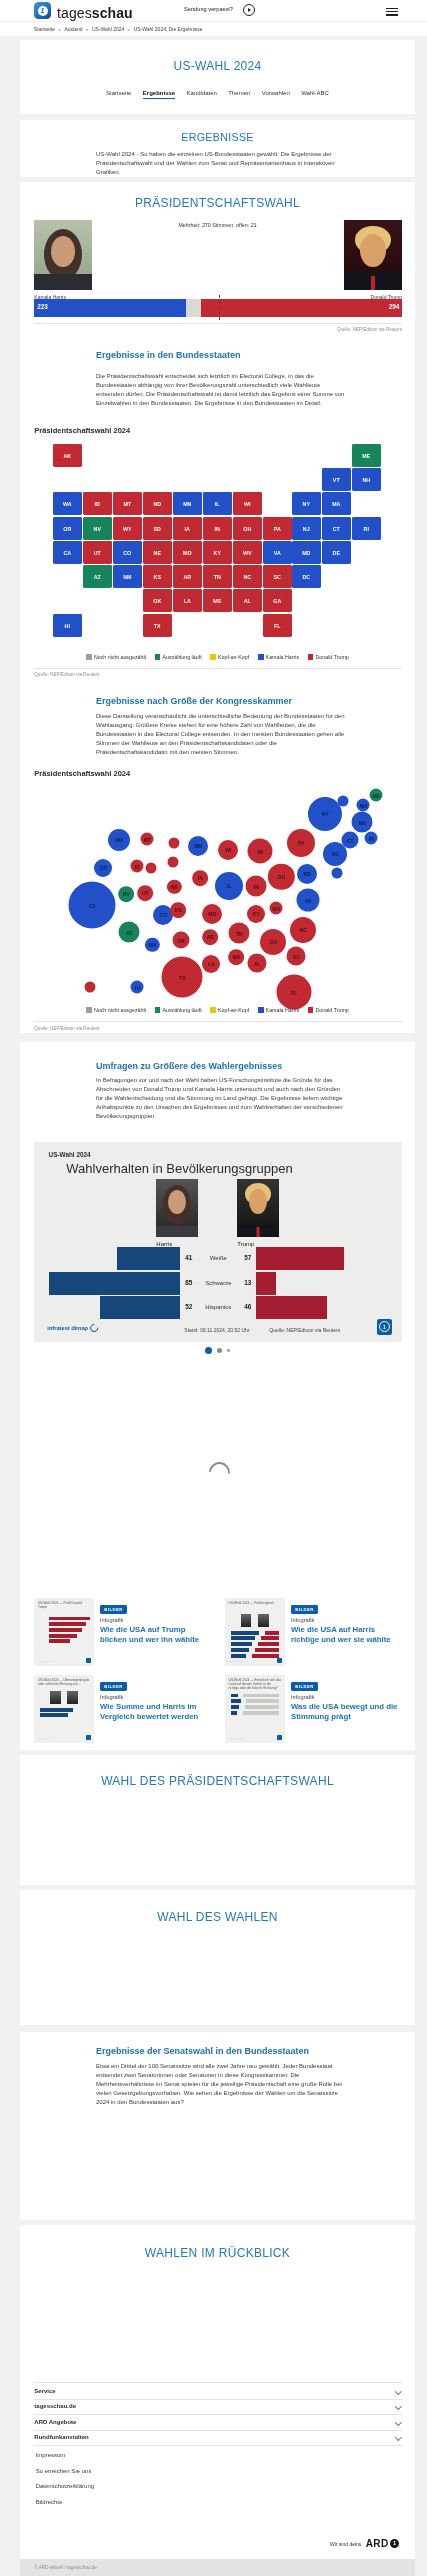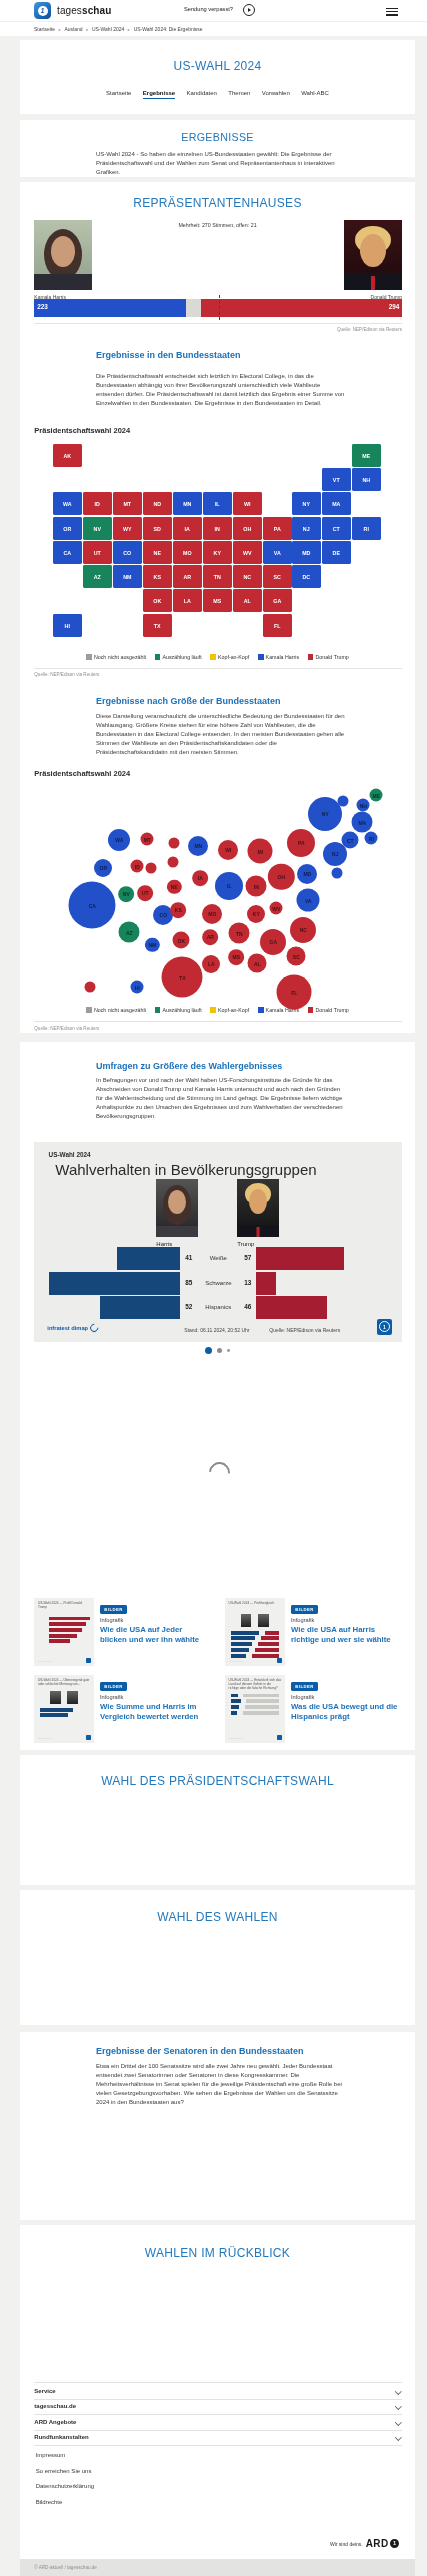--- a/index.html
+++ b/index.html
@@ -12,21 +12,21 @@
   .para{font-size:6px;line-height:1.5;color:#3c3c3c}
   .blabel{font-size:7.5px;font-weight:700;color:#2b2b2b}
   .src{font-size:4.6px;color:#8f8f8f}
   .rule{position:absolute;left:14.3px;right:13px;border-top:0.7px solid #e3e3e3}
   
   #hdr{position:absolute;top:0;left:0;width:428px;height:21.4px;background:#fff}
   #logo{position:absolute;left:34px;top:2.1px;width:17px;height:17px;border-radius:4.3px;
         background:linear-gradient(140deg,#3e95e0,#0a4f9e);display:flex;align-items:center;justify-content:center}
   #logo .globe{width:10px;height:10px;border-radius:50%;background:#fff;display:flex;align-items:center;justify-content:center;
         font-size:6.4px;font-weight:700;color:#0a4f9e;font-style:italic}
-  #brand{position:absolute;left:57px;top:5px;font-size:10px;color:#1a1a1a;letter-spacing:0.1px}
+  #brand{position:absolute;left:57px;top:5px;font-size:14px;color:#1a1a1a;letter-spacing:0.1px}
   #brand b{font-weight:700}
   #sendung{position:absolute;left:184px;top:6.4px;font-size:5.7px;color:#222}
   #play{position:absolute;left:243px;top:4.3px;width:10px;height:10px;border:1px solid #222;border-radius:50%;
         display:flex;align-items:center;justify-content:center}
   #play .tri{width:0;height:0;border-left:3.6px solid #222;border-top:2.1px solid transparent;border-bottom:2.1px solid transparent;margin-left:0.7px}
   #burger{position:absolute;right:30px;top:5.7px;width:12px}
   #burger i{display:block;height:1.4px;background:#222;margin:1.9px 0}
   #crumbs{position:absolute;top:21.4px;left:0;width:428px;height:14.3px;background:#fff;border-top:0.7px solid #f0f0f0;
           font-size:5px;color:#444;display:flex;align-items:center;padding-left:34px;box-sizing:border-box;gap:3.6px}
   #crumbs .sep{color:#999;font-size:4.3px}
@@ -55,21 +55,21 @@
   #tilemap{position:absolute;left:33px;top:262px;width:329px;height:194px}
   .tile{position:absolute;width:28.5px;height:23px;border-radius:1.4px;display:flex;align-items:center;justify-content:center;
         font-size:5.3px;font-weight:700;color:#fff}
   
   #bubbles{position:absolute;left:14.3px;top:603px;width:368px;height:222px}
   .bub{position:absolute;border-radius:50%;display:flex;align-items:center;justify-content:center;
        font-size:5px;font-weight:700;color:rgba(0,0,0,.62);transform:translate(-50%,-50%)}
   
   #gbox{position:absolute;left:14.3px;top:100px;width:368px;height:200px;background:#ededeb}
   #gbox .kick{position:absolute;left:14.3px;top:8.6px;font-size:6.4px;font-weight:700;color:#2b2b2b}
-  #gbox .ttl{position:absolute;left:21px;top:18.5px;font-size:15px;color:#2b2b2b}
+  #gbox .ttl{position:absolute;left:32px;top:18.5px;font-size:13px;color:#2b2b2b}
   .demo-row{position:absolute;left:0;width:368px;height:23px}
   .demo-row .hbar{position:absolute;top:0;height:23px}
   .demo-row .tbar{position:absolute;top:0;height:23px}
   .demo-row .v{position:absolute;top:7.1px;font-size:6.4px;font-weight:700;color:#222}
   .demo-row .c{position:absolute;top:7.8px;width:74px;left:147px;text-align:center;font-size:6px;color:#333}
   .ard-sq{width:15.7px;height:15.7px;border-radius:2.1px;background:#0b5da8;display:flex;align-items:center;justify-content:center}
   .ard-sq .ring{width:9.3px;height:9.3px;border-radius:50%;border:1.1px solid #fff;display:flex;align-items:center;justify-content:center;
        font-size:5px;font-weight:700;color:#fff}
   
   #dots{position:absolute;left:0;width:100%;top:305px;display:flex;justify-content:center;align-items:center;gap:5px}
@@ -142,21 +142,21 @@
     <span class="tab">Wahl-ABC</span>
   </div>
 </div>
 
 <div class="card" style="top:120px;height:57px">
   <div class="h-big abs" style="top:11.4px;font-size:10.7px">ERGEBNISSE</div>
   <div class="para abs" style="left:76px;top:30px;width:251px">US-Wahl 2024 - So haben die einzelnen US-Bundesstaaten gewählt: Die Ergebnisse der Präsidentschaftswahl und der Wahlen zum Senat und Repräsentantenhaus in interaktiven Grafiken.</div>
 </div>
 
 <div class="card" style="top:182px;height:851px">
-  <div class="h-big abs" style="top:14.3px">REPRÄSENTANTENHAUSES</div>
+  <div class="h-big abs" style="top:14.3px">PRÄSIDENTSCHAFTSWAHL</div>
   <div class="abs" style="top:40px;width:100%;text-align:center;font-size:5.3px;color:#333">Mehrheit: 270 Stimmen, offen: 21</div>
 
   <div class="photo" style="left:14.3px;top:38px;width:58px;height:70px">
     <div class="bgband" style="background:linear-gradient(#b7c2ab,#8fa18d)"></div>
     <div class="hair" style="left:10px;top:8.6px;width:38px;height:51px;background:#43302a"></div>
     <div class="face" style="left:17px;top:15.7px;width:24px;height:31px;background:#c99b78"></div>
     <div class="suit" style="height:15.7px;background:#2b2b33"></div>
   </div>
   <div class="cap abs" style="left:14.3px;top:112px">Kamala Harris</div>
   <div class="photo" style="left:324px;top:38px;width:58px;height:70px">
@@ -250,21 +250,21 @@
         <span>Kamala Harris</span>
       </div>
       <div class="it">
         <span class="sw" style="background: rgb(194, 42, 51);"></span>
         <span>Donald Trump</span>
       </div>
     </div>
   <div class="rule" style="top:486px"></div>
   <div class="src abs" style="left:14.3px;top:490px">Quelle: NEP/Edison via Reuters</div>
 
-  <div class="h-sub abs" style="left:76px;top:514px">Ergebnisse nach Größe der Bundesstaaten</div>
+  <div class="h-sub abs" style="left:76px;top:514px">Ergebnisse nach Größe der Kongresskammer</div>
   <div class="para abs" style="left:76px;top:530px;width:251px">Diese Darstellung veranschaulicht die unterschiedliche Bedeutung der Bundesstaaten für den Wahlausgang. Größere Kreise stehen für eine höhere Zahl von Wahlleuten, die die Bundesstaaten in das Electoral College entsenden. In den meisten Bundesstaaten gehen alle Stimmen der Wahlleute an den Präsidentschaftskandidaten oder die Präsidentschaftskandidatin mit den meisten Stimmen.</div>
   <div class="blabel abs" style="left:14.3px;top:587px">Präsidentschaftswahl 2024</div>
   <div id="bubbles">
       <div class="bub" style="height: 22px; width: 22px; left: 85px; top: 55px; background: rgb(33, 80, 200);">WA</div>
       <div class="bub" style="height: 18px; width: 18px; left: 69px; top: 83px; background: rgb(33, 80, 200);">OR</div>
       <div class="bub" style="height: 47px; width: 47px; left: 58px; top: 120px; background: rgb(33, 80, 200);">CA</div>
       <div class="bub" style="height: 13px; width: 13px; left: 113px; top: 54px; background: rgb(194, 42, 51);">MT</div>
       <div class="bub" style="height: 13px; width: 13px; left: 103px; top: 81px; background: rgb(194, 42, 51);">ID</div>
       <div class="bub" style="height: 11px; width: 11px; left: 117px; top: 83px; background: rgb(194, 42, 51);"></div>
       <div class="bub" style="height: 15.7px; width: 15.7px; left: 92px; top: 109px; background: rgb(23, 132, 92);">NV</div>
@@ -406,21 +406,21 @@
       <div class="teaser-thumb" style="left: 14.3px; top: 556px;">
         <div class="tt-kick">US-Wahl 2024 — Profil Donald Trump</div>
         <div style="position: absolute; height: 3.6px; background: rgb(164, 29, 49); left: 14.3px; top: 18.5px; width: 41px;"></div>
         <div style="position: absolute; height: 3.6px; background: rgb(164, 29, 49); left: 14.3px; top: 24px; width: 37px;"></div>
         <div style="position: absolute; height: 3.6px; background: rgb(164, 29, 49); left: 14.3px; top: 30px; width: 33px;"></div>
         <div style="position: absolute; height: 3.6px; background: rgb(164, 29, 49); left: 14.3px; top: 36px; width: 28.5px;"></div>
         <div style="position: absolute; height: 3.6px; background: rgb(164, 29, 49); left: 14.3px; top: 41px; width: 21.4px;"></div>
         <div class="tt-foot">——————</div>
         <div class="tt-ard"></div>
       </div>
-      <div style="position: absolute; left: 80px; top: 559px; width: 107px;"><span class="badge">BILDER</span><div class="t-kicker">Infografik</div><div class="t-title">Wie die USA auf Jeder blicken und wer ihn wählte</div></div>
+      <div style="position: absolute; left: 80px; top: 559px; width: 107px;"><span class="badge">BILDER</span><div class="t-kicker">Infografik</div><div class="t-title">Wie die USA auf Trump blicken und wer ihn wählte</div></div>
       <div class="teaser-thumb" style="left: 205px; top: 556px;">
         <div class="tt-kick">US-Wahl 2024 — Profilvergleich</div>
         <div class="tt-photo" style="left: 15.7px; top: 15.7px;"></div>
         <div class="tt-photo" style="left: 33px; top: 15.7px;"></div>
         <div style="position: absolute; height: 3.6px; background: rgb(21, 71, 122); left: 5.7px; top: 33px; width: 28.5px;"></div>
         <div style="position: absolute; height: 3.6px; background: rgb(164, 29, 49); right: 5.7px; top: 33px; width: 14.3px;"></div>
         <div style="position: absolute; height: 3.6px; background: rgb(21, 71, 122); left: 5.7px; top: 38px; width: 24px;"></div>
         <div style="position: absolute; height: 3.6px; background: rgb(164, 29, 49); right: 5.7px; top: 38px; width: 18.5px;"></div>
         <div style="position: absolute; height: 3.6px; background: rgb(21, 71, 122); left: 5.7px; top: 44px; width: 21.4px;"></div>
         <div style="position: absolute; height: 3.6px; background: rgb(164, 29, 49); right: 5.7px; top: 44px; width: 21.4px;"></div>
@@ -448,34 +448,34 @@
         <div style="position: absolute; height: 3.6px; background: rgb(201, 201, 198); right: 5.7px; top: 18.5px; width: 36px;"></div>
         <div style="position: absolute; height: 3.6px; background: rgb(21, 71, 122); left: 5.7px; top: 24px; width: 10px;"></div>
         <div style="position: absolute; height: 3.6px; background: rgb(201, 201, 198); right: 5.7px; top: 24px; width: 33px;"></div>
         <div style="position: absolute; height: 3.6px; background: rgb(21, 71, 122); left: 5.7px; top: 30px; width: 8.6px;"></div>
         <div style="position: absolute; height: 3.6px; background: rgb(201, 201, 198); right: 5.7px; top: 30px; width: 34px;"></div>
         <div style="position: absolute; height: 3.6px; background: rgb(21, 71, 122); left: 5.7px; top: 36px; width: 6.4px;"></div>
         <div style="position: absolute; height: 3.6px; background: rgb(201, 201, 198); right: 5.7px; top: 36px; width: 36px;"></div>
         <div class="tt-foot">——————</div>
         <div class="tt-ard"></div>
       </div>
-      <div style="position: absolute; left: 271px; top: 636px; width: 107px;"><span class="badge">BILDER</span><div class="t-kicker">Infografik</div><div class="t-title">Was die USA bewegt und die Hispanics prägt</div></div>
+      <div style="position: absolute; left: 271px; top: 636px; width: 107px;"><span class="badge">BILDER</span><div class="t-kicker">Infografik</div><div class="t-title">Was die USA bewegt und die Stimmung prägt</div></div>
     </div>
 </div>
 
 <div class="card" style="top:1755px;height:130px">
   <div class="h-big abs" style="top:18.5px">WAHL DES PRÄSIDENTSCHAFTSWAHL</div>
 </div>
 
 <div class="card" style="top:1890px;height:135px">
   <div class="h-big abs" style="top:20px">WAHL DES WAHLEN</div>
 </div>
 
 <div class="card" style="top:2032px;height:188px">
-  <div class="h-sub abs" style="left:76px;top:14.3px">Ergebnisse der Senatoren in den Bundesstaaten</div>
+  <div class="h-sub abs" style="left:76px;top:14.3px">Ergebnisse der Senatswahl in den Bundesstaaten</div>
   <div class="para abs" style="left:76px;top:30px;width:251px">Etwa ein Drittel der 100 Senatssitze wird alle zwei Jahre neu gewählt. Jeder Bundesstaat entsendet zwei Senatorinnen oder Senatoren in diese Kongresskammer. Die Mehrheitsverhältnisse im Senat spielen für die jeweilige Präsidentschaft eine große Rolle bei vielen Gesetzgebungsvorhaben. Wie sehen die Ergebnisse der Wahlen um die Senatssitze 2024 in den Bundesstaaten aus?</div>
 </div>
 
 <div class="card" style="top:2225px;height:159px">
   <div class="h-big abs" style="top:21.4px">WAHLEN IM RÜCKBLICK</div>
 </div>
 
 <div class="card" style="top:2368px;height:191px">
   <div class="acc-row" style="top:14.3px;border-top:0.7px solid #e2e2e2">
     <span>Service</span>

